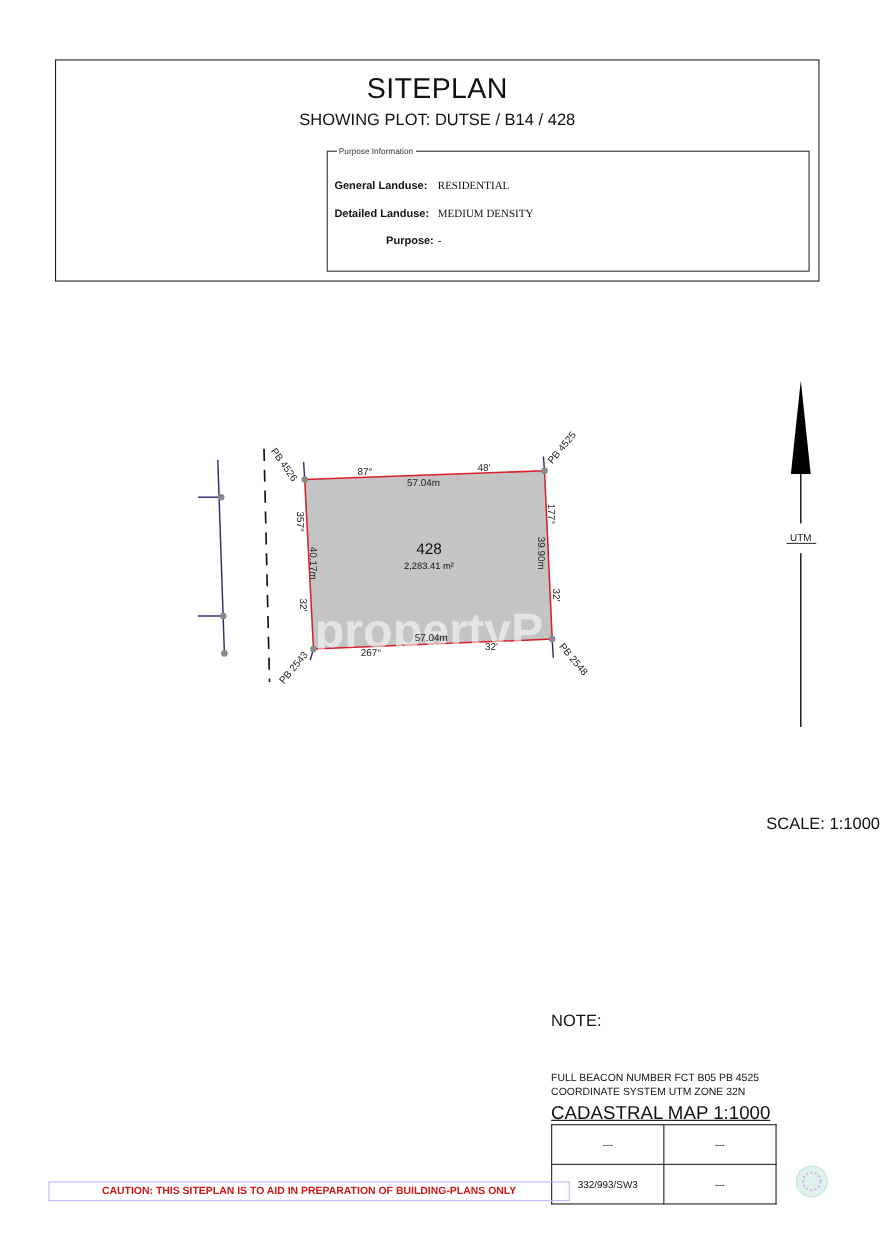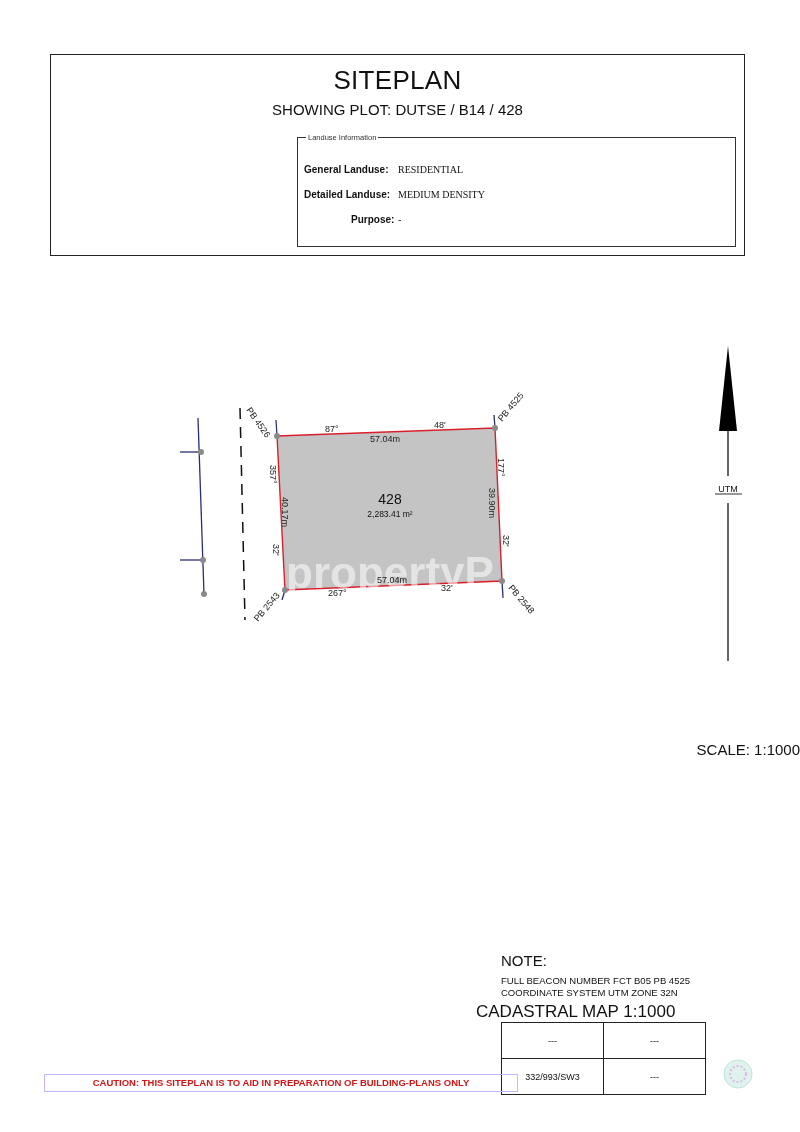--- a/index.html
+++ b/index.html
@@ -10,37 +10,37 @@
   .subtitle { left:0; width:100%; top:46px; text-align:center; font-size:15px; }
   fieldset { position:absolute; border:1px solid #333; margin:0; padding:0; box-sizing:border-box; }
   legend { font-size:7.5px; color:#333; padding:0 2px; margin-left:8px; }
   .official { left:8px; top:78px; width:234px; height:114px; }
   .landuse { left:246px; top:78px; width:439px; height:114px; }
   .small { font-size:9.5px; line-height:12px; }
   .lbl { font-size:10px; font-weight:bold; }
   .val { font-size:10px;font-family:Liberation Serif, serif; }
   .uline { border-bottom:1px solid #222; }
   .caution { left:44px; top:1074px; width:474px; height:18px; border:1px solid #c4b5fd; box-sizing:border-box; color:#d01818; font-weight:bold; font-size:9.5px; line-height:16px; text-align:center; }
-  .note-title { left:501px; top:952px; font-size:15px; }
+  .note-title { left:501px; top:920px; font-size:15px; }
   .note-line { left:501px; font-size:9.5px; }
-  .cad-title { left:476px; top:1002px; font-size:17px; }
+  .cad-title { left:501px; top:1002px; font-size:17px;text-decoration:underline; }
   table.cad { position:absolute; left:501px; top:1022px; width:205px; border-collapse:collapse; }
   table.cad td { border:1px solid #222; height:33px; width:50%; text-align:center; font-size:9px; }
   .scale { left:0; width:800px; top:741px; text-align:right; font-size:15px; }
 </style>
 </head>
 <body>
 
 <div class="abs header-box">
   <div class="abs title">SITEPLAN</div>
   <div class="abs subtitle">SHOWING PLOT:  DUTSE / B14 / 428</div>
 
 
   <fieldset class="landuse">
-    <legend>Landuse Information</legend>
+    <legend>Purpose Information</legend>
     <div class="abs lbl" style="left:6px;top:22px;">General Landuse:</div>
     <div class="abs val" style="left:100px;top:22px;">RESIDENTIAL</div>
     <div class="abs lbl" style="left:6px;top:47px;">Detailed Landuse:</div>
     <div class="abs val" style="left:100px;top:47px;">MEDIUM DENSITY</div>
     <div class="abs lbl" style="left:6px;top:72px;padding-left:47px;">Purpose:</div>
     <div class="abs val" style="left:100px;top:72px;">-</div>
   </fieldset>
 </div>
 
 <svg class="abs" style="left:0;top:0;" width="800" height="1132">

